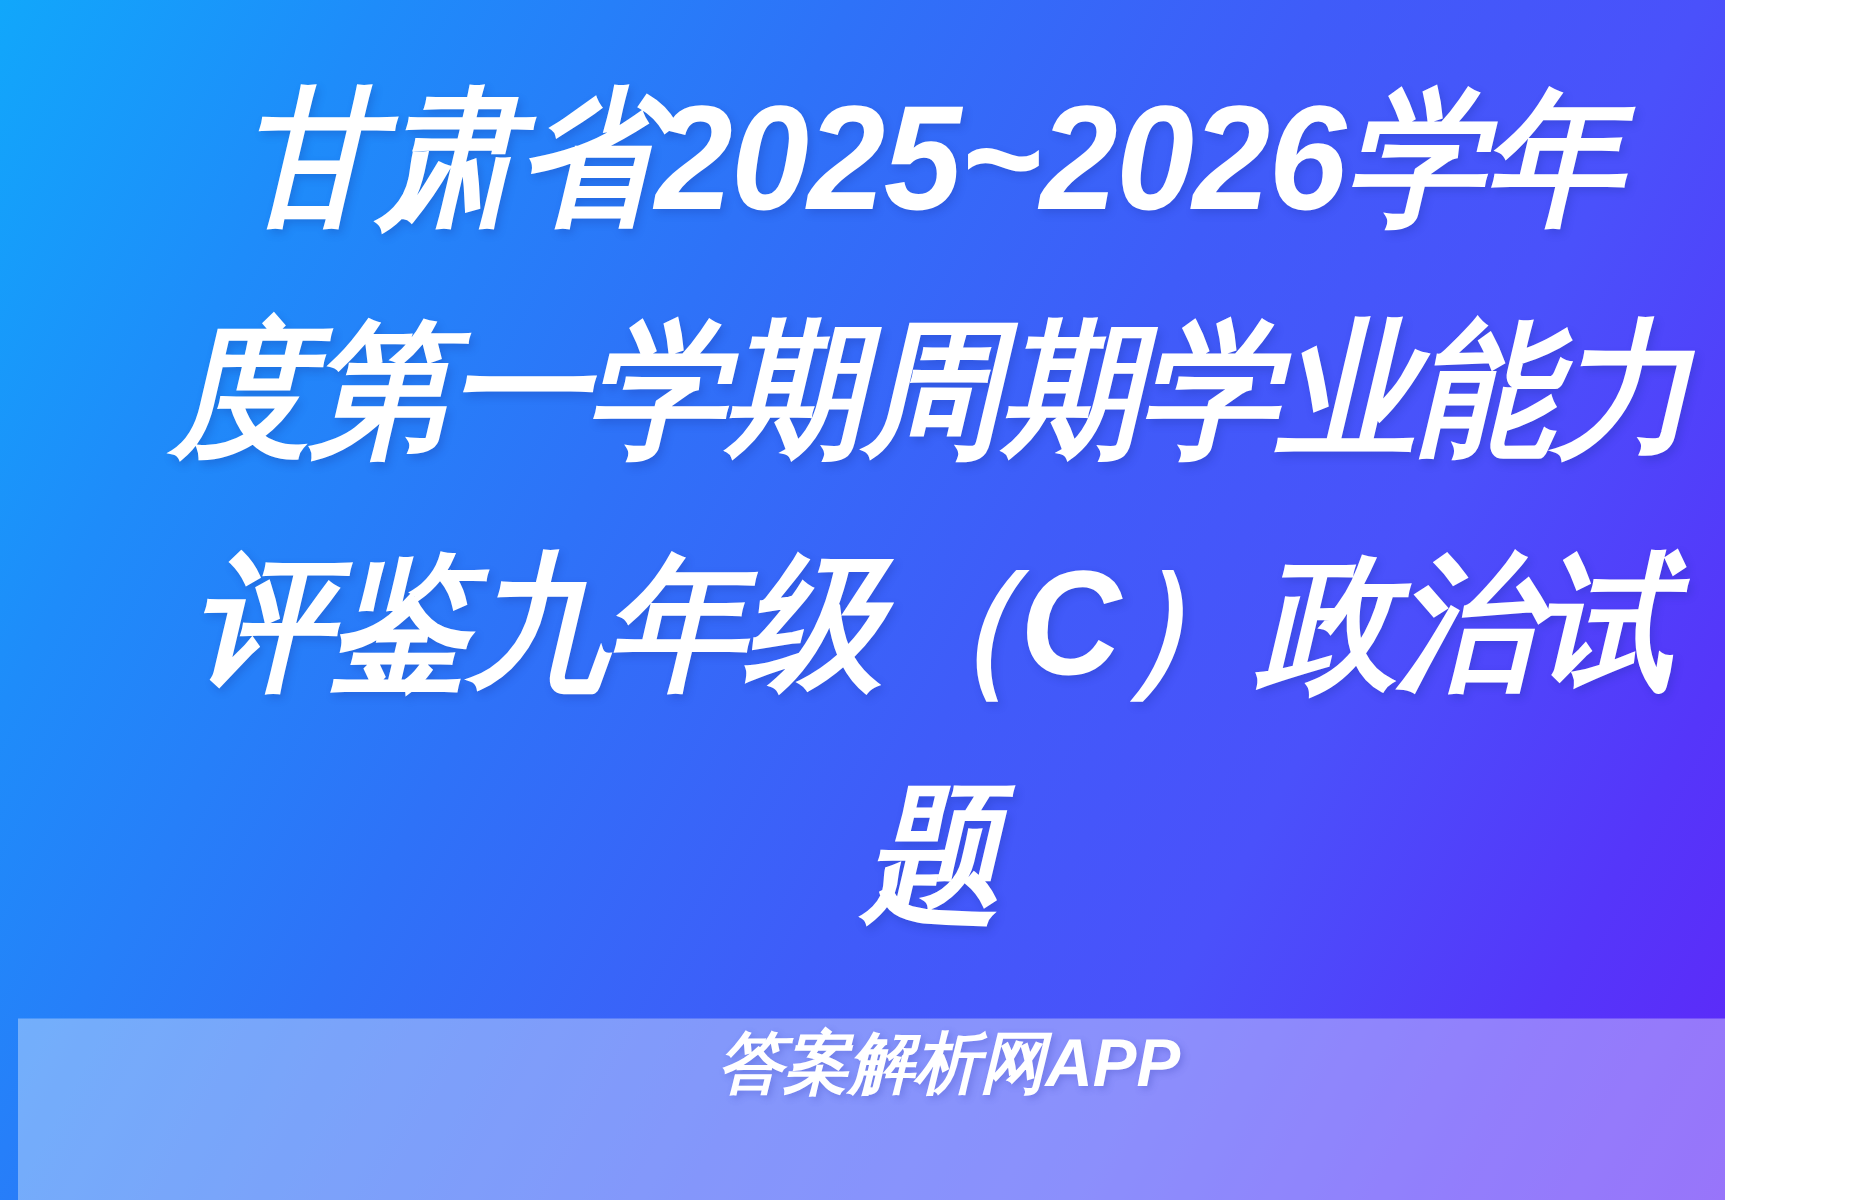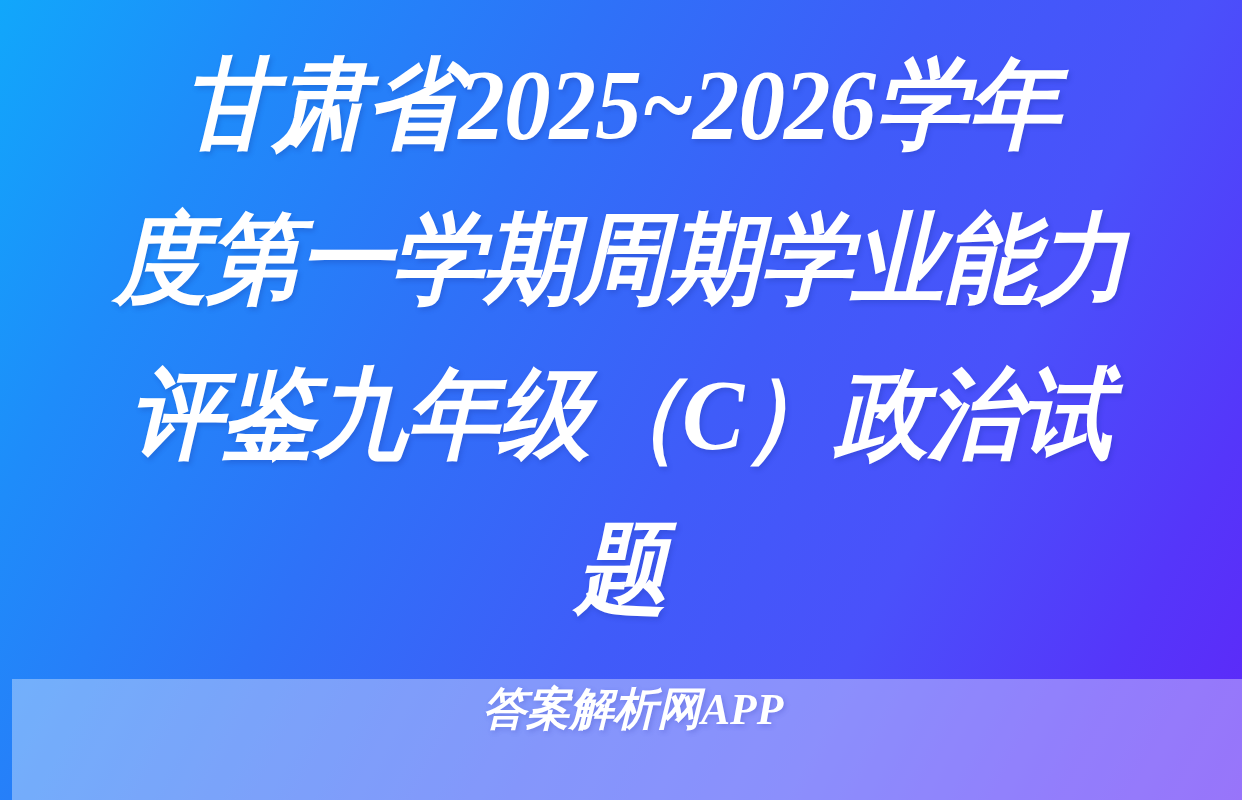--- a/index.html
+++ b/index.html
@@ -2,24 +2,24 @@
 <html><head>
 <meta charset="utf-8">
 <style>
   html, body {
     margin: 0;
     padding: 0;
     background: #ffffff;
   }
   #canvas {
     position: relative;
-    width: 1242px;
+    width: 1150px;
     height: 800px;
     overflow: hidden;
-    font-family: Liberation Serif, serif;
+    font-family: Liberation Sans, sans-serif;
   }
 
   
   #bg {
     position: absolute;
     inset: 0;
     background: linear-gradient(118deg,
                 #11A7FB 0%,
                 #1E8CFA 16%,
                 #2E72F8 36%,

